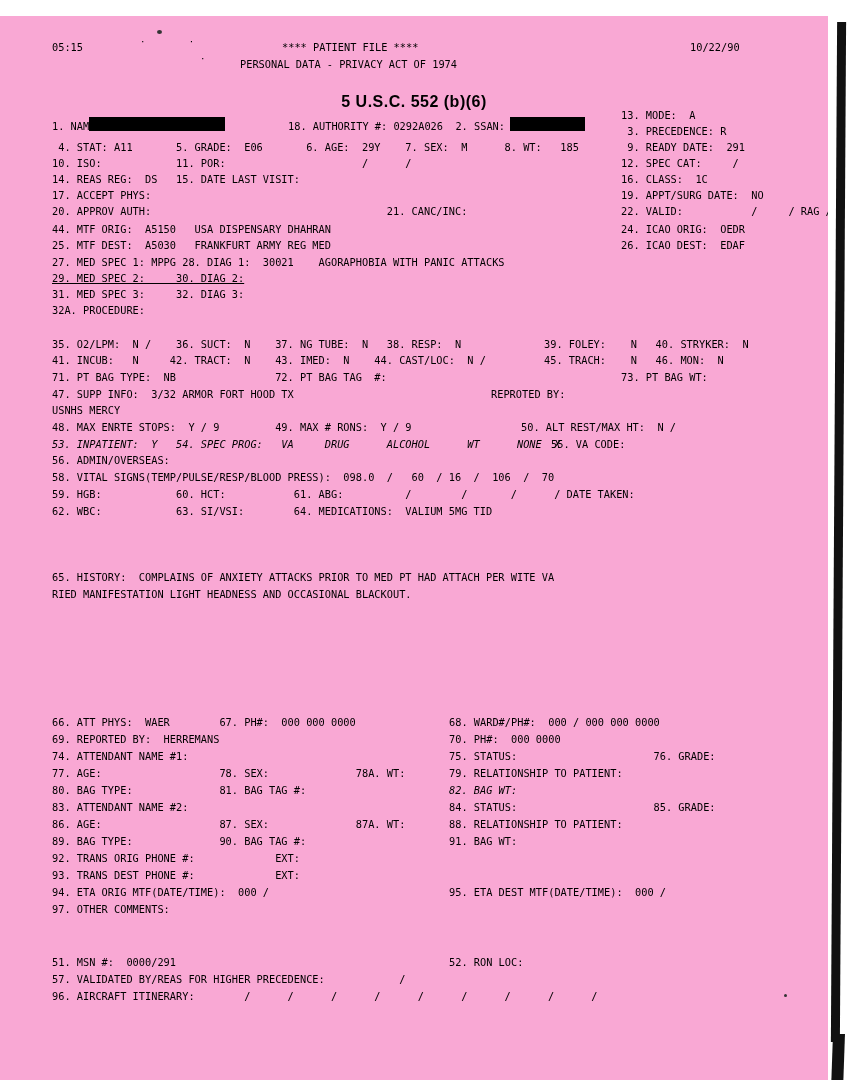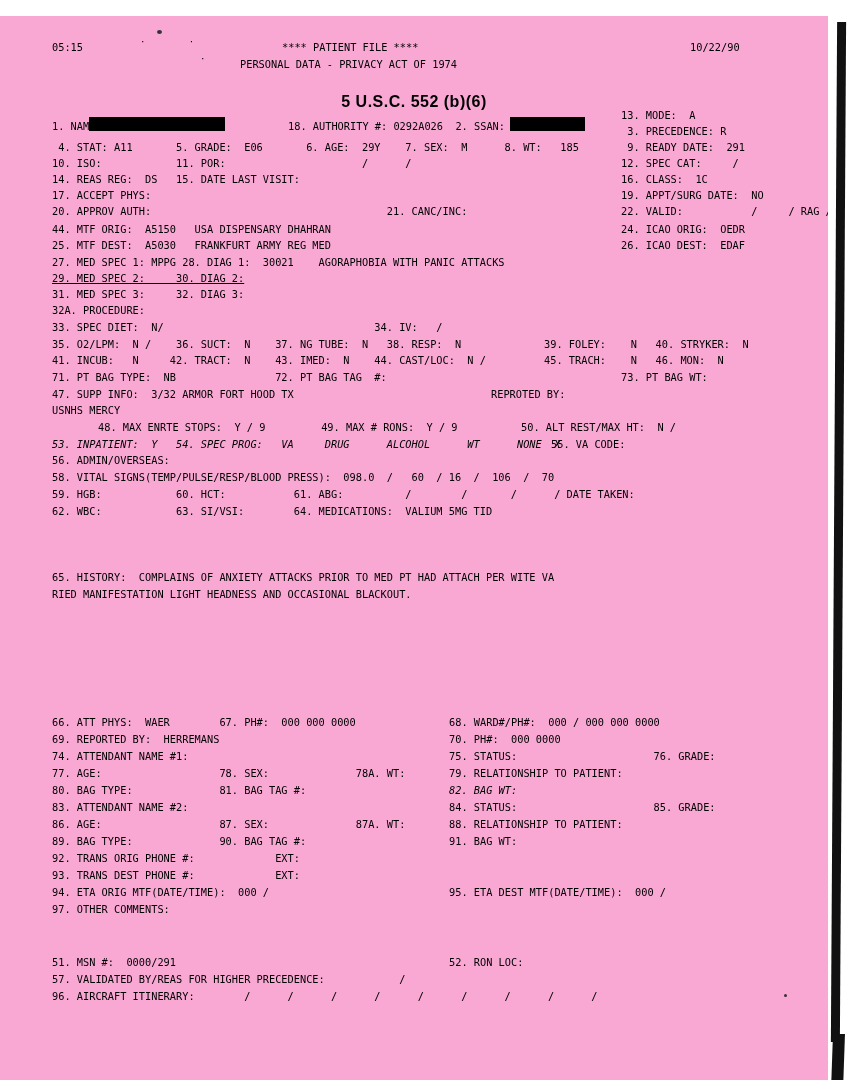--- a/index.html
+++ b/index.html
@@ -120,36 +120,35 @@
     <div class="row" style="left:52px; top:208px;">44. MTF ORIG:  A5150   USA DISPENSARY DHAHRAN</div>
     <div class="row" style="left:621px; top:208px;">24. ICAO ORIG:  OEDR</div>
 
     <div class="row" style="left:52px; top:224px;">25. MTF DEST:  A5030   FRANKFURT ARMY REG MED</div>
     <div class="row" style="left:621px; top:224px;">26. ICAO DEST:  EDAF</div>
 
     <div class="row" style="left:52px; top:241px;">27. MED SPEC 1: MPPG 28. DIAG 1:  30021    AGORAPHOBIA WITH PANIC ATTACKS</div>
     <div class="row" style="left:52px; top:257px;text-decoration:underline;">29. MED SPEC 2:     30. DIAG 2:</div>
     <div class="row" style="left:52px; top:273px;">31. MED SPEC 3:     32. DIAG 3:</div>
     <div class="row" style="left:52px; top:289px;">32A. PROCEDURE:</div>
-    <div class="row" style="left:52px; top:306px;">33. SPEC DIET:  N/                                  34. IV:   /</div>
 
     <div class="row" style="left:52px; top:323px;">35. O2/LPM:  N /    36. SUCT:  N    37. NG TUBE:  N   38. RESP:  N</div>
     <div class="row" style="left:544px; top:323px;">39. FOLEY:    N   40. STRYKER:  N</div>
 
     <div class="row" style="left:52px; top:339px;">41. INCUB:   N     42. TRACT:  N    43. IMED:  N    44. CAST/LOC:  N /</div>
     <div class="row" style="left:544px; top:339px;">45. TRACH:    N   46. MON:  N</div>
 
     <div class="row" style="left:52px; top:356px;">71. PT BAG TYPE:  NB                72. PT BAG TAG  #:</div>
     <div class="row" style="left:621px; top:356px;">73. PT BAG WT:</div>
 
     <div class="row" style="left:52px; top:373px;">47. SUPP INFO:  3/32 ARMOR FORT HOOD TX</div>
     <div class="row" style="left:491px; top:373px;">REPROTED BY:</div>
     <div class="row" style="left:52px; top:389px;">USNHS MERCY</div>
 
-    <div class="row" style="left:52px; top:406px;margin-left:46px;">48. MAX ENRTE STOPS:  Y / 9         49. MAX # RONS:  Y / 9</div>
+    <div class="row" style="left:52px; top:406px;">48. MAX ENRTE STOPS:  Y / 9         49. MAX # RONS:  Y / 9</div>
     <div class="row" style="left:521px; top:406px;">50. ALT REST/MAX HT:  N /</div>
 
     <div class="row" style="left:52px; top:423px;font-style:italic;">53. INPATIENT:  Y   54. SPEC PROG:   VA     DRUG      ALCOHOL      WT      NONE  X</div>
     <div class="row" style="left:551px; top:423px;">55. VA CODE:</div>
 
     <div class="row" style="left:52px; top:439px;">56. ADMIN/OVERSEAS:</div>
     <div class="row" style="left:52px; top:456px;">58. VITAL SIGNS(TEMP/PULSE/RESP/BLOOD PRESS):  098.0  /   60  / 16  /  106  /  70</div>
     <div class="row" style="left:52px; top:473px;">59. HGB:            60. HCT:           61. ABG:          /        /       /      / DATE TAKEN:</div>
     <div class="row" style="left:52px; top:490px;text-align:right;">62. WBC:            63. SI/VSI:        64. MEDICATIONS:  VALIUM 5MG TID</div>
 

